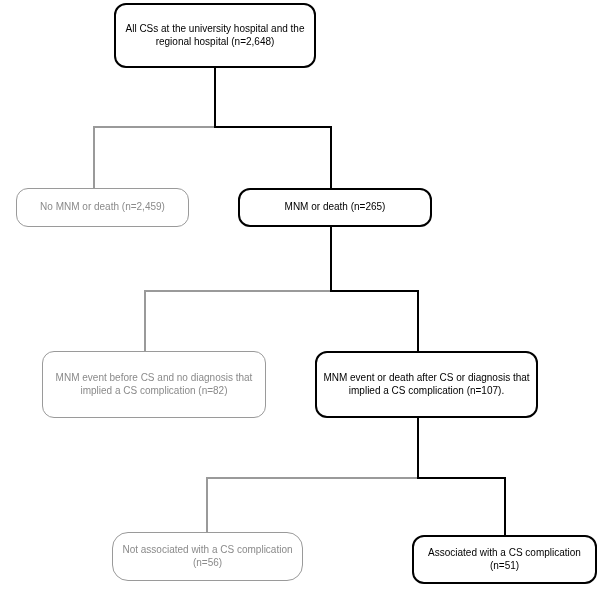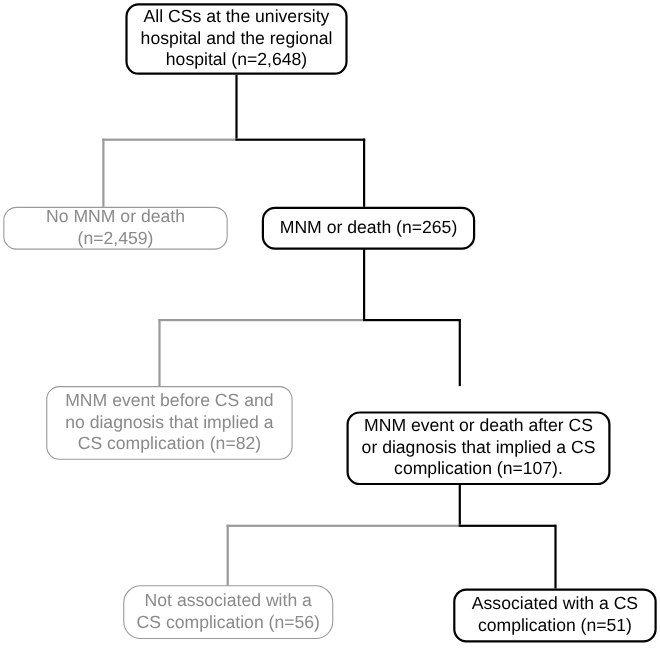--- a/index.html
+++ b/index.html
@@ -19,21 +19,21 @@
   .node {
     position: absolute;
     box-sizing: border-box;
     display: flex;
     align-items: center;
     justify-content: center;
     text-align: center;
     border-radius: 12px;
     background: #ffffff;
     line-height: 1.22;
-    font-size: 16px;
+    font-size: 10px;
     padding: 2px 6px;
     white-space: pre-line;
     z-index: 2;
   }
   .node.included {
     border: 2px solid #000000;
     color: #000000;
   }
   .node.excluded {
     border: 1.5px solid #9a9a9a;
@@ -66,25 +66,25 @@
   <div class="seg v-black" style="left:417px; top:290px; height:61px;"></div>
 
   <div class="seg v-black" style="left:417px; top:418px; height:59px;"></div>
   <div class="seg h-gray" style="left:206px; top:477px; width:212px;"></div>
   <div class="seg h-black" style="left:417px; top:477px; width:88px;"></div>
   <div class="seg v-gray" style="left:206px; top:477px; height:58px;"></div>
   <div class="seg v-black" style="left:504px; top:477px; height:58px;"></div>
 
   <div class="node included" style="left:114px; top:3px; width:202px; height:65px;">All CSs at the university hospital and the regional hospital (n=2,648)</div>
 
-  <div class="node excluded" style="left:3px; top:188px; width:204px; height:39px;">No MNM or death (n=2,459)</div>
+  <div class="node excluded" style="left:16px; top:188px; width:173px; height:39px;">No MNM or death (n=2,459)</div>
 
   <div class="node included" style="left:238px; top:188px; width:194px; height:39px;">MNM or death (n=265)</div>
 
   <div class="node excluded" style="left:42px; top:351px; width:224px; height:67px;">MNM event before CS and no diagnosis that implied a CS complication (n=82)</div>
 
-  <div class="node included" style="left:315px; top:351px; width:240px; height:67px;margin-top:23px;">MNM event or death after CS or diagnosis that implied a CS complication (n=107).</div>
+  <div class="node included" style="left:315px; top:351px; width:223px; height:67px;">MNM event or death after CS or diagnosis that implied a CS complication (n=107).</div>
 
   <div class="node excluded" style="left:112px; top:532px; width:191px; height:49px;border-radius:16px;">Not associated with a CS complication (n=56)</div>
 
   <div class="node included" style="left:412px; top:535px; width:185px; height:49px;">Associated with a CS complication (n=51)</div>
 
 </div>
 
 </body></html>

